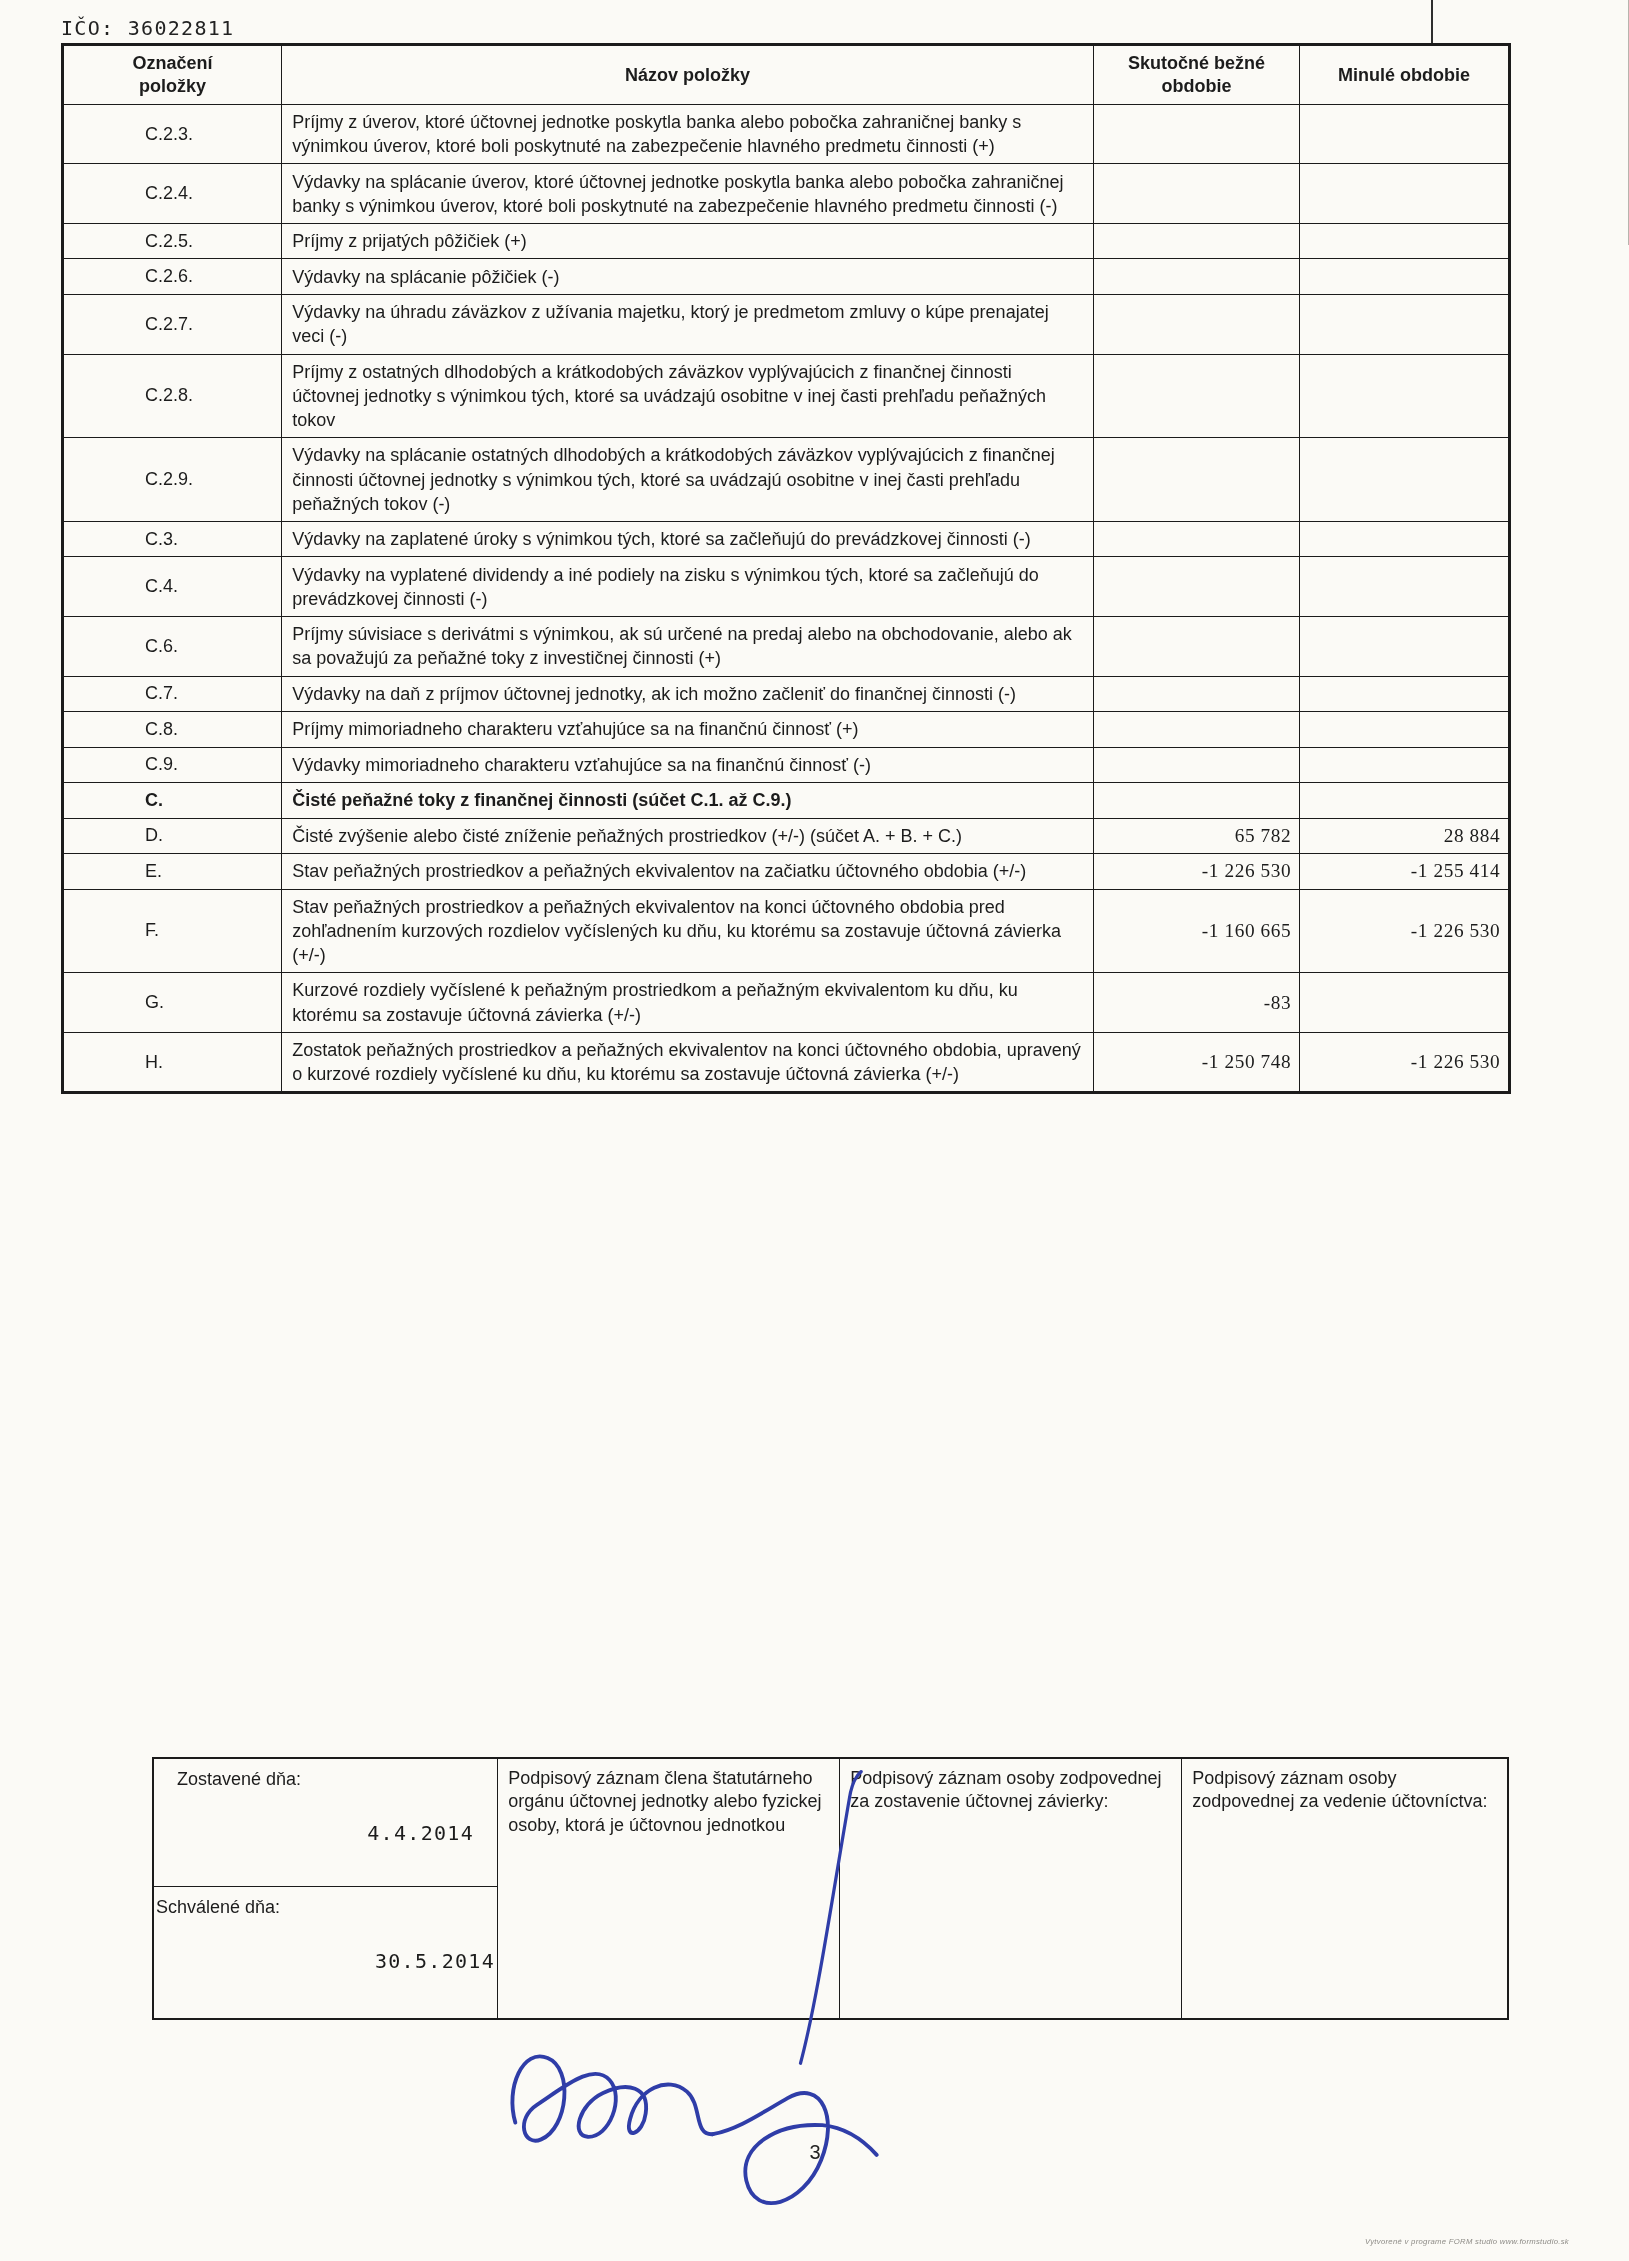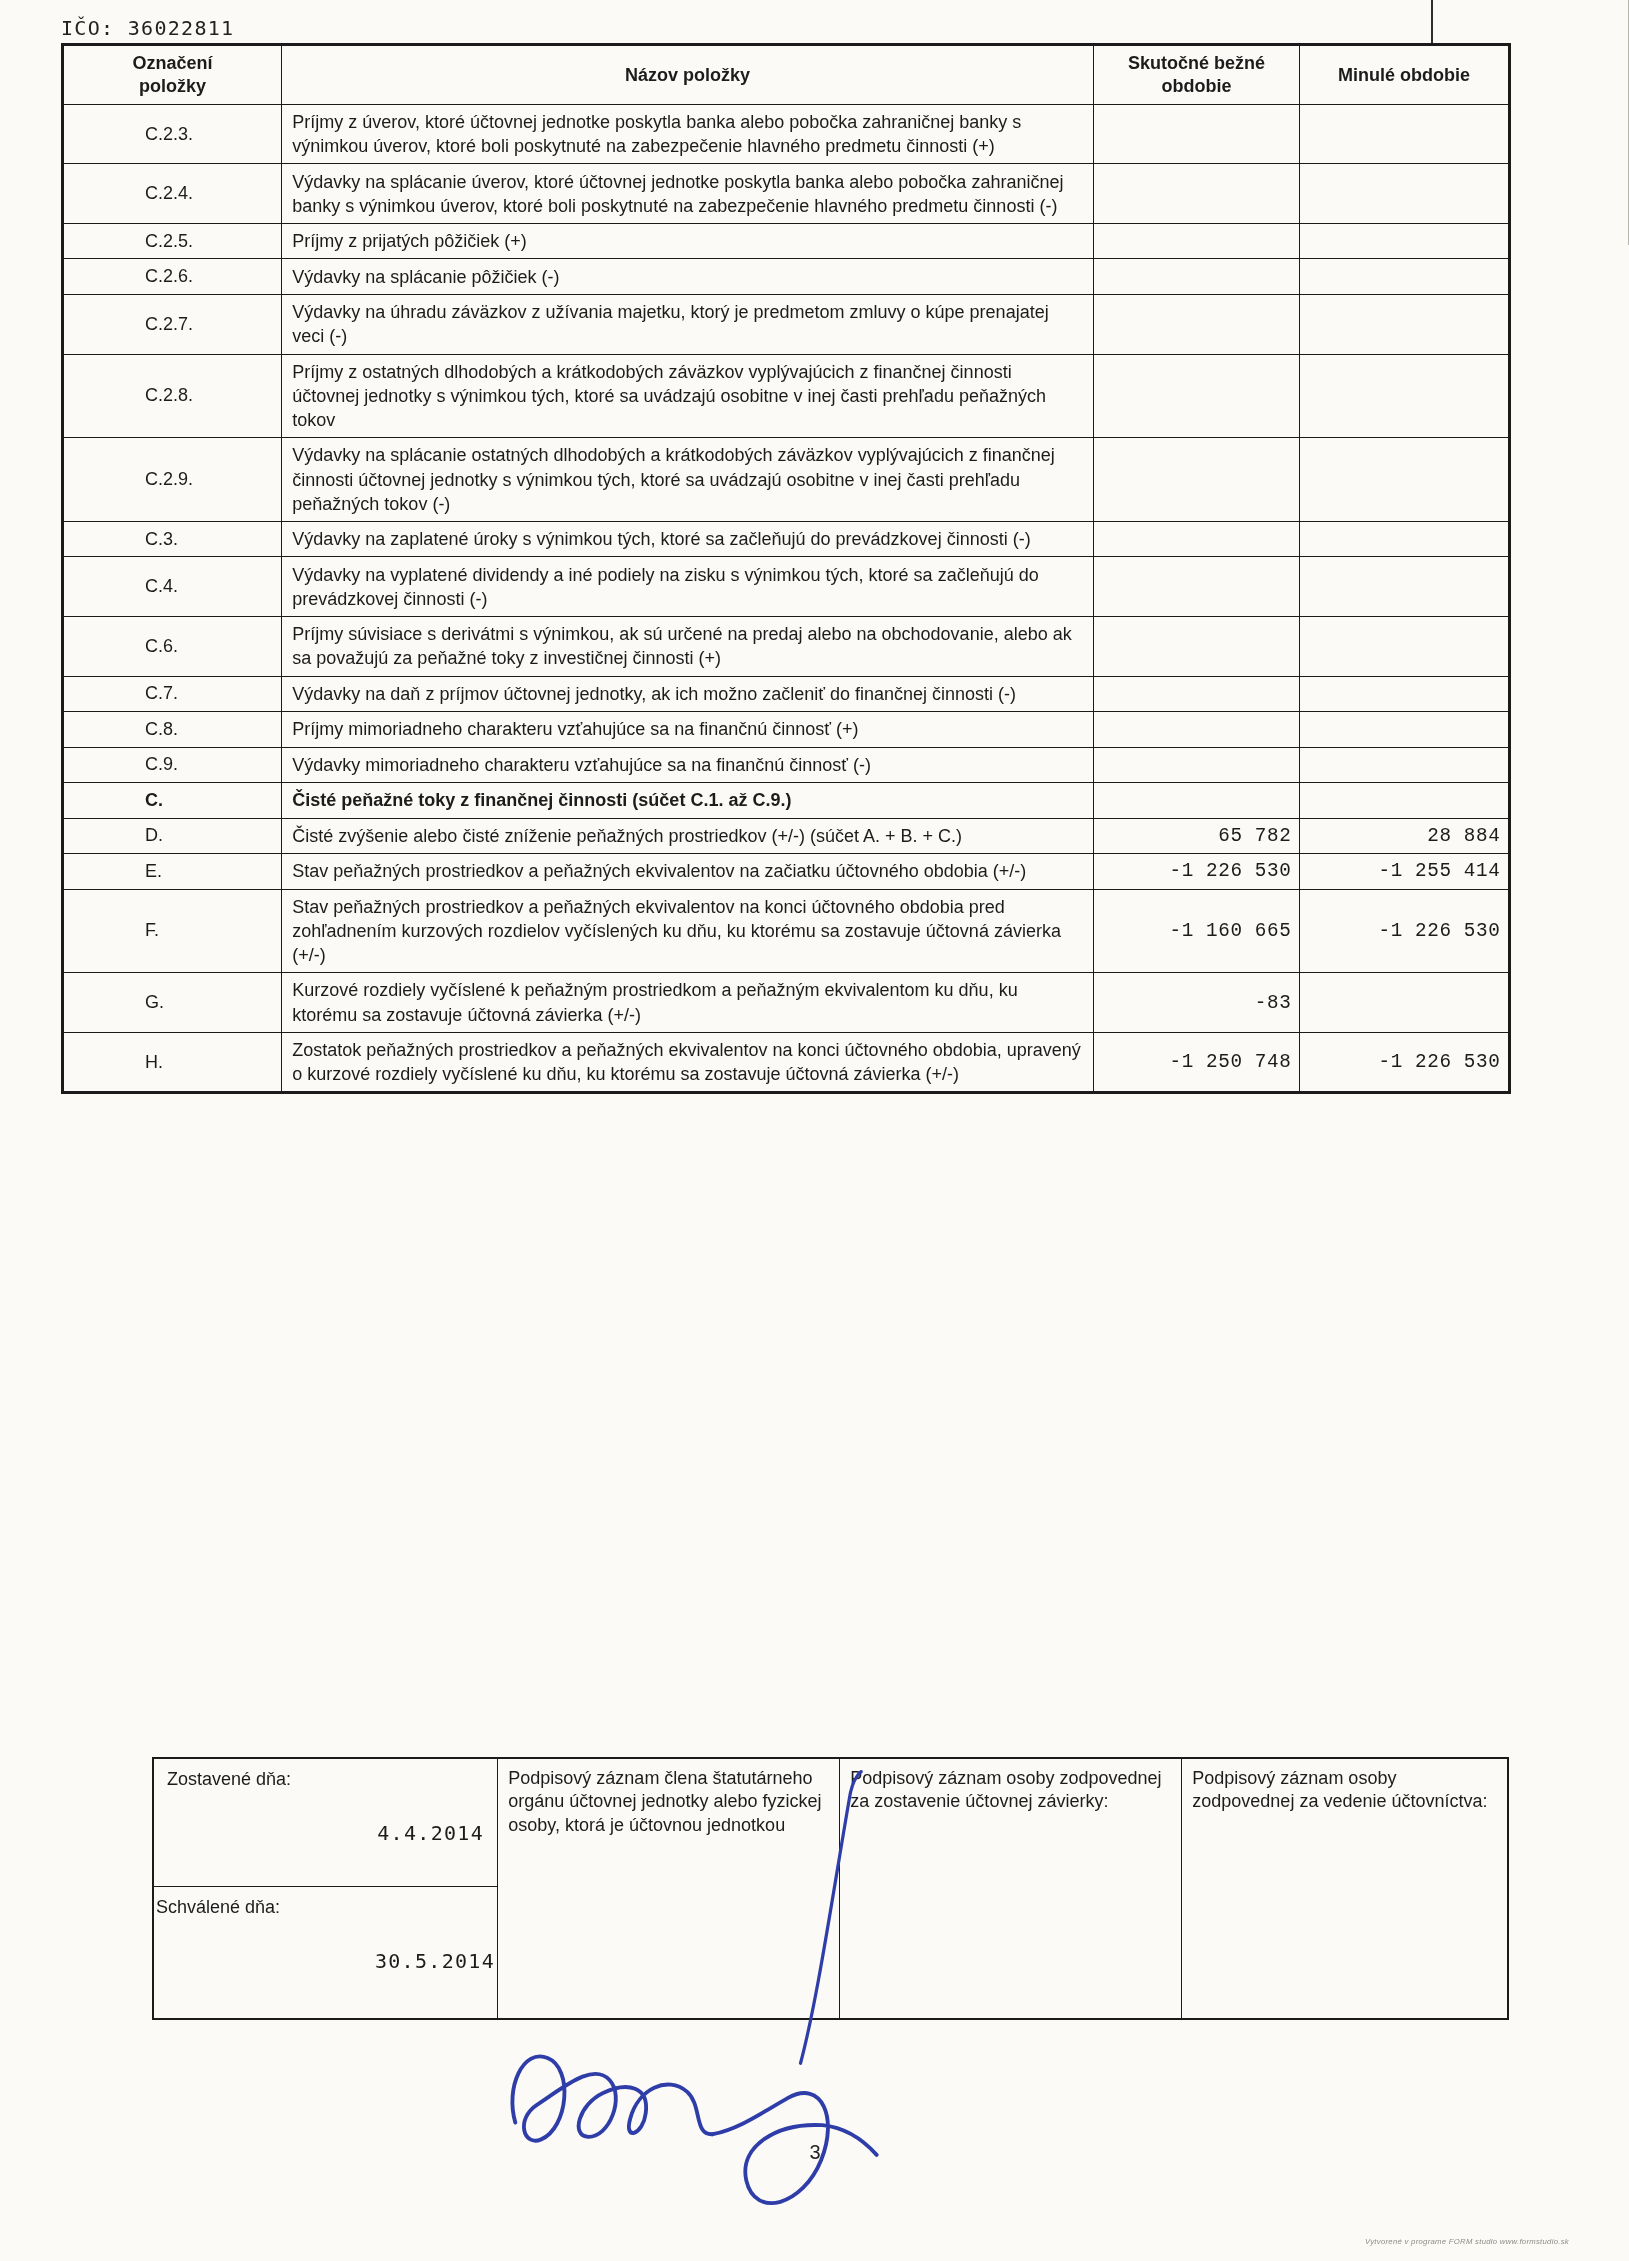--- a/index.html
+++ b/index.html
@@ -37,38 +37,38 @@
     vertical-align: middle;
   }
   .cash-table th {
     font-size: 18px; font-weight: bold; text-align: center;
     padding: 6.4px 3.9px; line-height: 1.25; white-space: pre-line;
   }
   .cash-table td { height: 31px; }
   .cell-code  { font-size: 18px; padding: 4.5px 5.2px 4.5px 81px; }
   .cell-title { font-size: 18px; line-height: 1.34; padding: 5.2px 10.3px; }
   .cell-num   {
-    font-family: Liberation Mono, monospace;
+    font-family: Liberation Serif, serif;
     font-size: 19.3px; text-align: right; padding: 3.9px 7.7px;
     letter-spacing: 0.6px; white-space: nowrap;
   }
   .row-bold .cell-code, .row-bold .cell-title { font-weight: bold; }
 
   
   .sig-box {
     position: absolute; left: 152px; top: 1757px;
     width: 1357px; height: 263px;
     border: 2.6px solid #1b1b1b;
     display: flex;
     background: transparent;
   }
   .sig-col { border-right: 1.9px solid #1b1b1b; position: relative; }
   .sig-col:last-child { border-right: none; }
   .sig-col-a { width: 344px; display: flex; flex-direction: column; }
-  .sig-a-top { height: 128px; border-bottom: 1.9px solid #1b1b1b; padding: 9px 13px; }
+  .sig-a-top { height: 128px; border-bottom: 1.9px solid #1b1b1b; padding: 9px 23px; }
   .sig-a-bottom { flex: 1; padding: 9px 2px; }
   .sig-col-b { width: 342px; padding: 7.7px 10.3px; }
   .sig-col-c { width: 342px; padding: 7.7px 10.3px; }
   .sig-col-d { flex: 1; padding: 7.7px 10.3px; }
   .sig-label { font-size: 18px; line-height: 1.3; }
   .sig-date {
     font-family: "DejaVu Sans Mono", "Liberation Mono", monospace;
     font-size: 20px; margin-top: 30px; letter-spacing: 1.3px; text-align: right;
   }
   .sig-text { font-size: 18px; line-height: 1.32; }

